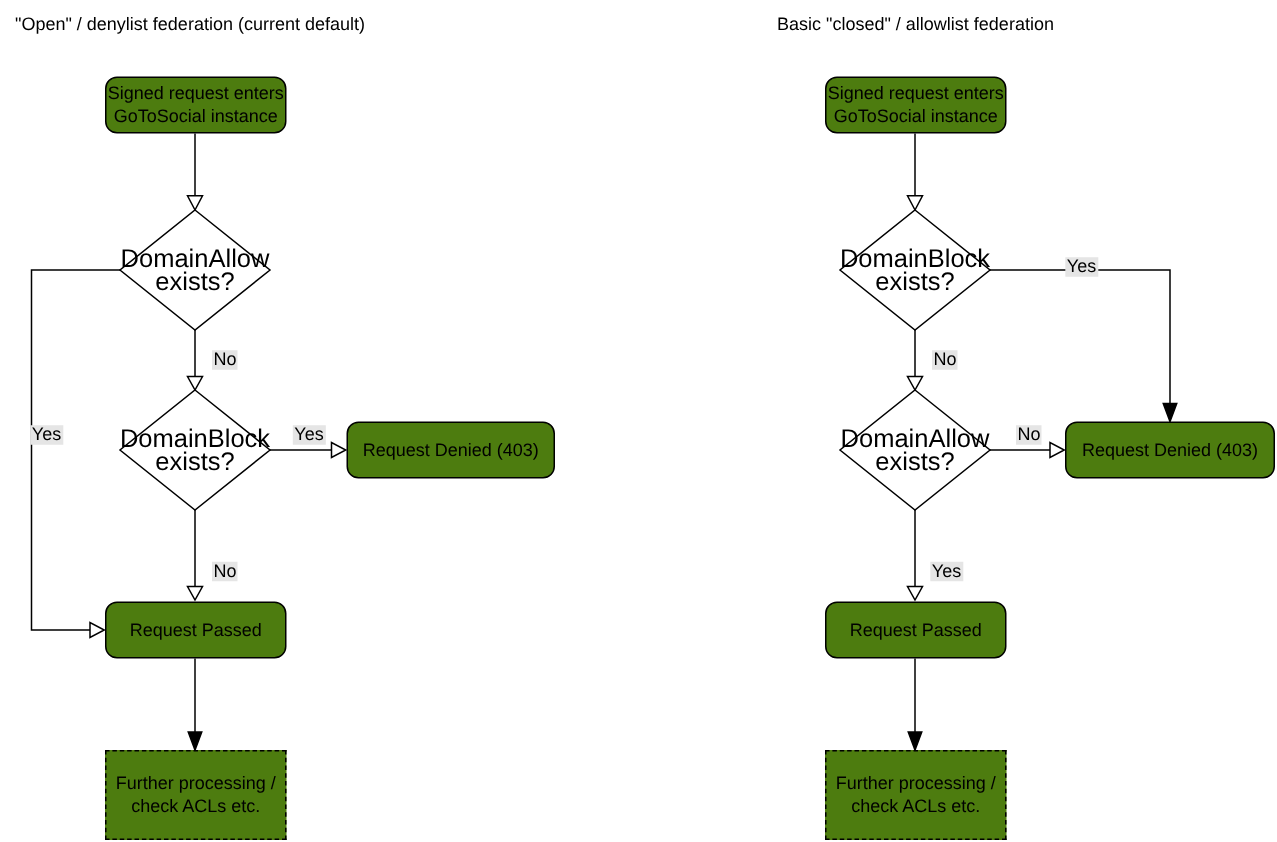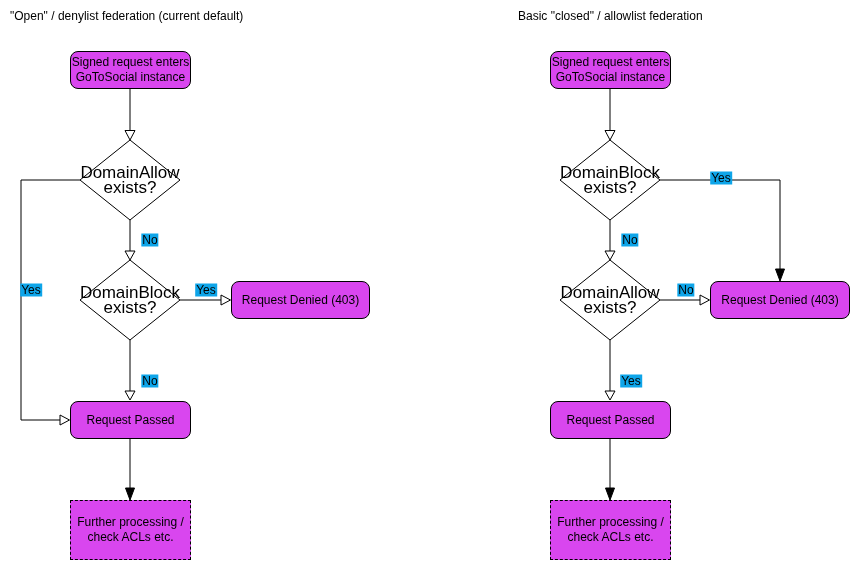--- a/index.html
+++ b/index.html
@@ -31,21 +31,21 @@
     font-size: 12px;
     line-height: 14px;
     white-space: pre;
   }
   .node {
     position: absolute;
     z-index: 2;
     box-sizing: border-box;
     border: 1px solid #000000;
     border-radius: 8px;
-    background: #d946ef;
+    background: #4d7c0f;
     display: flex;
     align-items: center;
     justify-content: center;
     text-align: center;
     font-size: 12px;
     line-height: 15px;
     white-space: pre;
   }
   .node.terminator-dashed {
     border: 1px dashed #000000;
@@ -61,21 +61,21 @@
     font-size: 17px;
     line-height: 15px;
     white-space: pre;
   }
   .edge-label {
     position: absolute;
     z-index: 3;
     transform: translate(-50%, -50%);
     font-size: 12px;
     line-height: 13px;
-    background: #0ea5e9;
+    background: #e5e5e5;
     padding: 0 1px;
     white-space: pre;
   }
   .edge-line {
     fill: none;
     stroke: #000000;
     stroke-width: 1;
   }
   .arrow-open {
     fill: #ffffff;

